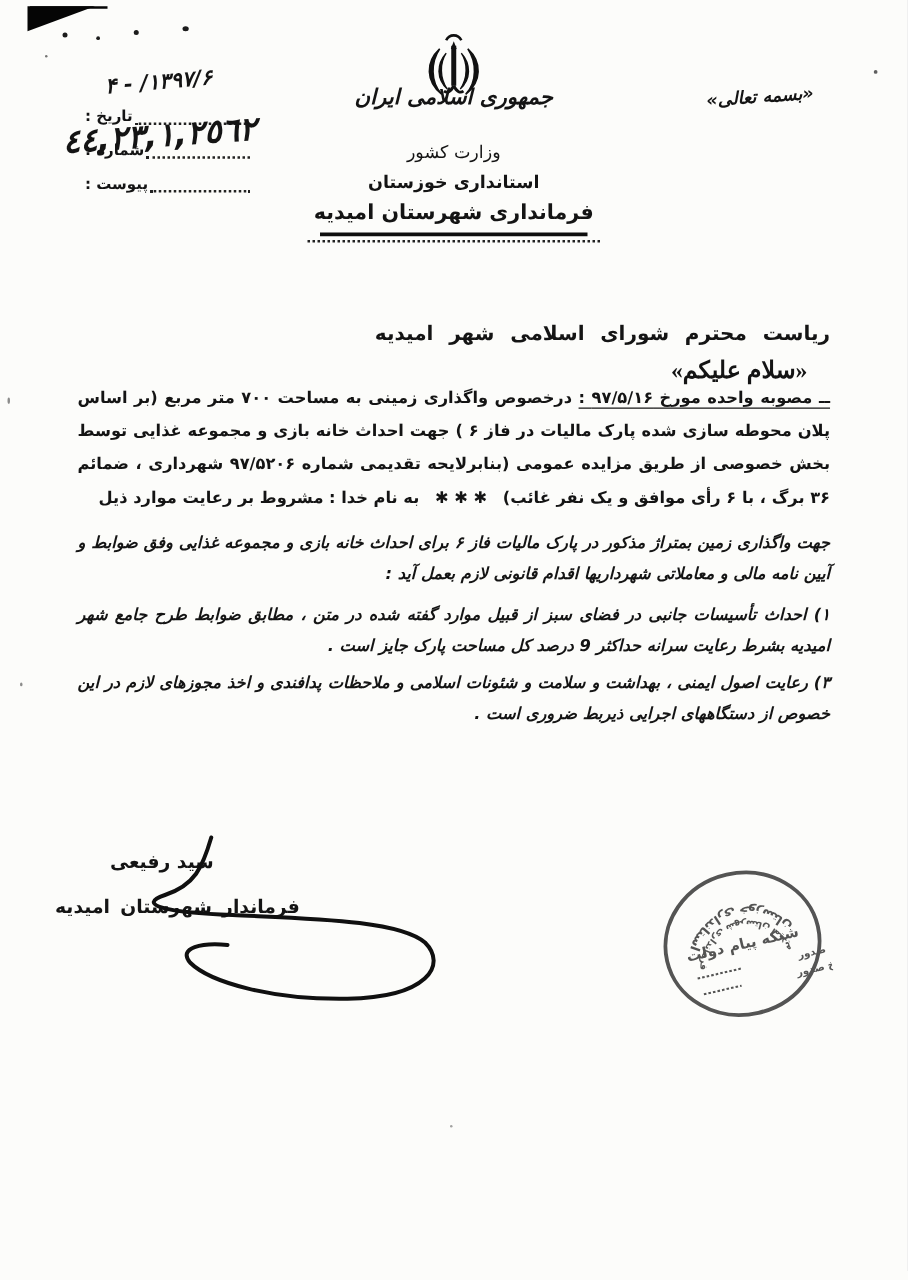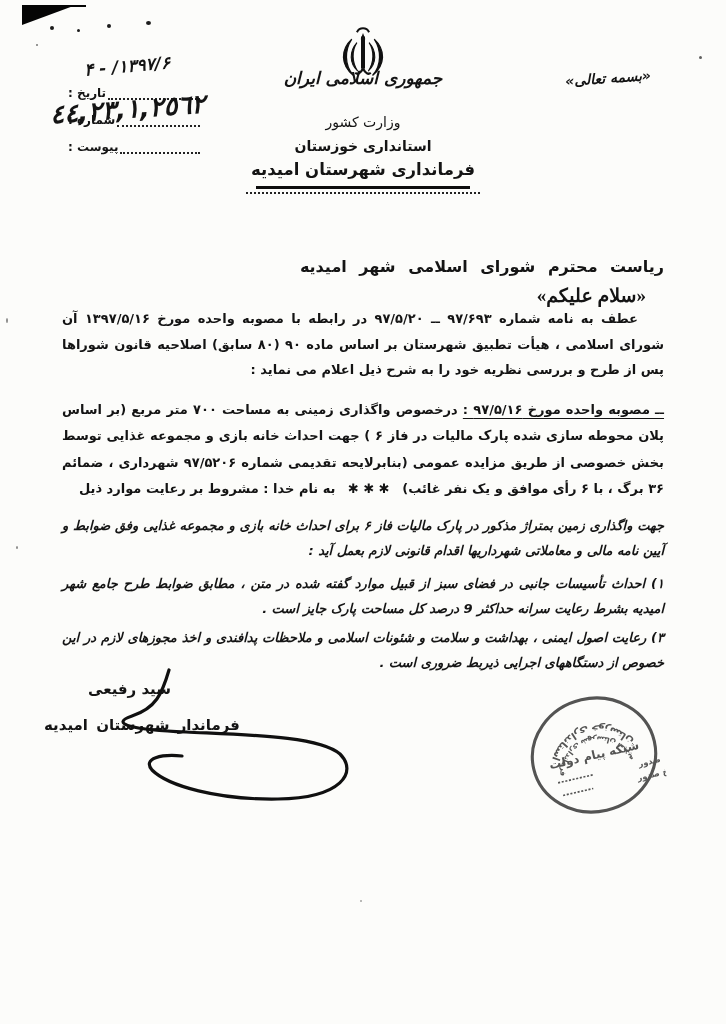--- a/index.html
+++ b/index.html
@@ -114,21 +114,20 @@
       <span class="lbl">پیوست :</span>
     </div>
   </div>
   <div class="hand hand-date">۱۳۹۷/۶/ - ۴</div>
   <div class="hand hand-number">٤٤,٢٣,١,٢٥٦٢</div>
 
   <div class="recipient">ریاست محترم شورای اسلامی شهر امیدیه</div>
   <div class="salutation">«سلام علیکم»</div>
 
   <div class="body-block">
-    <p class="para1">عطف به نامه شماره ۹۷/۶۹۳ ــ ۹۷/۵/۲۰ در رابطه با مصوبه واحده مورخ ۱۳۹۷/۵/۱۶ آن شورای اسلامی ، هیأت تطبیق شهرستان بر اساس ماده ۹۰ (۸۰ سابق) اصلاحیه قانون شوراها پس از طرح و بررسی نظریه خود را به شرح ذیل اعلام می نماید :</p>
     <p class="resolution"><span class="res-heading">ــ مصوبه واحده مورخ ۹۷/۵/۱۶ :</span><span> درخصوص واگذاری زمینی به مساحت ۷۰۰ متر مربع (بر اساس پلان محوطه سازی شده پارک مالیات در فاز ۶ ) جهت احداث خانه بازی و مجموعه غذایی توسط بخش خصوصی از طریق مزایده عمومی  (بنابرلایحه تقدیمی شماره ۹۷/۵۲۰۶ شهرداری ، ضمائم ۳۶ برگ ، با ۶ رأی موافق و یک نفر غائب) </span><span class="stars">✱ ✱ ✱</span><span class="verdict"> به نام خدا : مشروط بر رعایت موارد ذیل</span></p>
     <p class="directive">جهت واگذاری زمین بمتراژ مذکور در پارک مالیات فاز ۶ برای احداث خانه بازی و مجموعه غذایی وفق ضوابط و آیین نامه مالی و معاملاتی شهرداریها اقدام قانونی لازم بعمل آید :</p>
     <p class="item">۱) احداث تأسیسات جانبی در فضای سبز از قبیل موارد گفته شده در متن ، مطابق ضوابط طرح جامع شهر امیدیه بشرط رعایت سرانه حداکثر 9 درصد کل مساحت پارک جایز است .</p>
     <p class="item">۳) رعایت اصول ایمنی ، بهداشت و سلامت و شئونات اسلامی و ملاحظات پدافندی و اخذ مجوزهای لازم در این خصوص از دستگاههای اجرایی ذیربط ضروری است .</p>
   </div>
 
   <div class="sig-name">سید رفیعی</div>
   <div class="sig-title">فرماندار شهرستان امیدیه</div>
   <div class="flourish">
     <svg viewBox="0 0 330 170" width="330" height="170">

